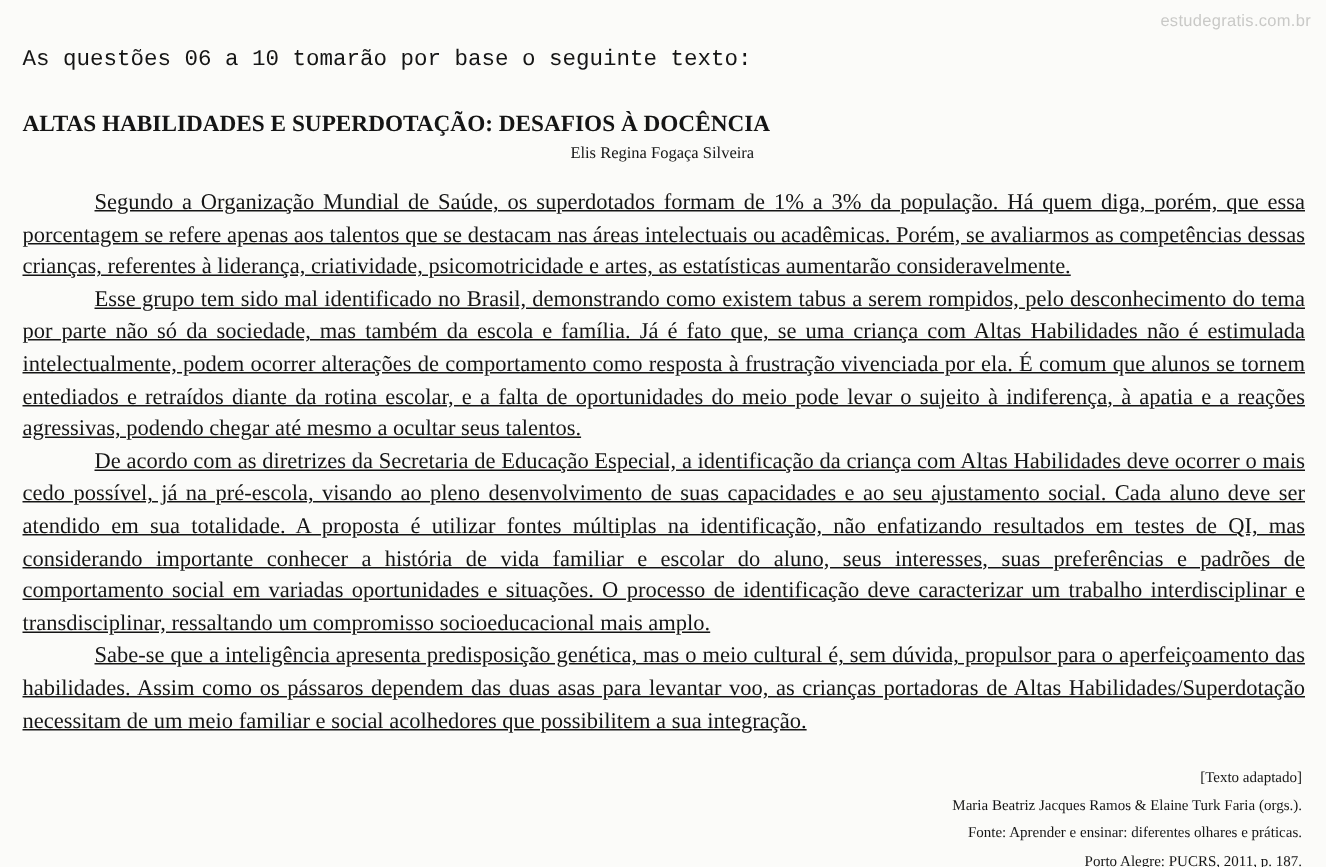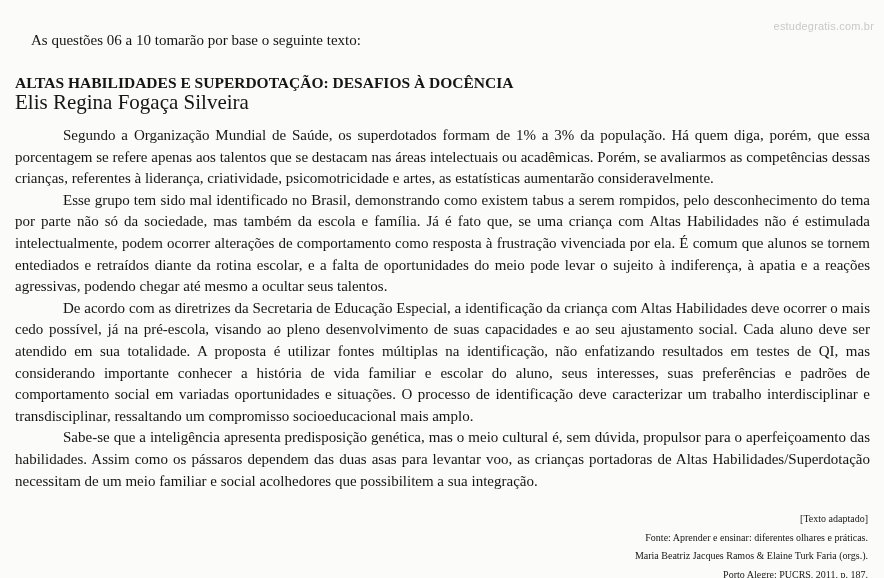--- a/index.html
+++ b/index.html
@@ -16,51 +16,53 @@
   }
   .page {
     position: relative;
     box-sizing: border-box;
     width: 884px;
     height: 578px;
     padding: 30px 14px 0 15px;
   }
   .watermark {
     position: absolute;
-    top: 20px;
+    top: 8px;
     right: 10px;
     font-family: "Liberation Sans", sans-serif;
     font-size: 11px;
     letter-spacing: 0.2px;
     color: #c9c9c7;
   }
   .intro {
     font-size: 15px;
     line-height: 20px;
-    margin: 0 0 23px 16px;
+    margin: 0 0 23px 0;
+    font-family: Liberation Mono, monospace;
   }
   .article-title {
     text-align: left;
     font-weight: bold;
     font-size: 15.5px;
     line-height: 20px;
     margin: 0;
   }
   .article-author {
-    text-align: left;
-    font-size: 21px;
+    text-align: center;
+    font-size: 11px;
     line-height: 19px;
     margin: 0 2px 13px 0;
   }
   .article-body p {
     margin: 0;
     font-size: 15px;
     line-height: 21.6px;
     text-align: justify;
     text-indent: 48px;
+    text-decoration: underline;
   }
   .credits {
     margin-top: 18px;
     text-align: right;
     font-size: 10px;
     line-height: 18.5px;
   }
   .credits div {
     margin: 0 2px 0 0;
   }
@@ -80,18 +82,18 @@
 
   <div class="article-body">
     <p>Segundo a Organização Mundial de Saúde, os superdotados formam de 1% a 3% da população. Há quem diga, porém, que essa porcentagem se refere apenas aos talentos que se destacam nas áreas intelectuais ou acadêmicas. Porém, se avaliarmos as competências dessas crianças, referentes à liderança, criatividade, psicomotricidade e artes, as estatísticas aumentarão consideravelmente.</p>
     <p>Esse grupo tem sido mal identificado no Brasil, demonstrando como existem tabus a serem rompidos, pelo desconhecimento do tema por parte não só da sociedade, mas também da escola e família. Já é fato que, se uma criança com Altas Habilidades não é estimulada intelectualmente, podem ocorrer alterações de comportamento como resposta à frustração vivenciada por ela. É comum que alunos se tornem entediados e retraídos diante da rotina escolar, e a falta de oportunidades do meio pode levar o sujeito à indiferença, à apatia e a reações agressivas, podendo chegar até mesmo a ocultar seus talentos.</p>
     <p>De acordo com as diretrizes da Secretaria de Educação Especial, a identificação da criança com Altas Habilidades deve ocorrer o mais cedo possível, já na pré-escola, visando ao pleno desenvolvimento de suas capacidades e ao seu ajustamento social. Cada aluno deve ser atendido em sua totalidade. A proposta é utilizar fontes múltiplas na identificação, não enfatizando resultados em testes de QI, mas considerando importante conhecer a história de vida familiar e escolar do aluno, seus interesses, suas preferências e padrões de comportamento social em variadas oportunidades e situações. O processo de identificação deve caracterizar um trabalho interdisciplinar e transdisciplinar, ressaltando um compromisso socioeducacional mais amplo.</p>
     <p>Sabe-se que a inteligência apresenta predisposição genética, mas o meio cultural é, sem dúvida, propulsor para o aperfeiçoamento das habilidades. Assim como os pássaros dependem das duas asas para levantar voo, as crianças portadoras de Altas Habilidades/Superdotação necessitam de um meio familiar e social acolhedores que possibilitem a sua integração.</p>
   </div>
 
   <div class="credits">
     <div>[Texto adaptado]</div>
+    <div>Maria Beatriz Jacques Ramos &amp; Elaine Turk Faria (orgs.).</div>
     <div>Fonte: Aprender e ensinar: diferentes olhares e práticas.</div>
-    <div>Maria Beatriz Jacques Ramos &amp; Elaine Turk Faria (orgs.).</div>
     <div>Porto Alegre: PUCRS, 2011, p. 187.</div>
   </div>
 
 </div>
 
 </body></html>

